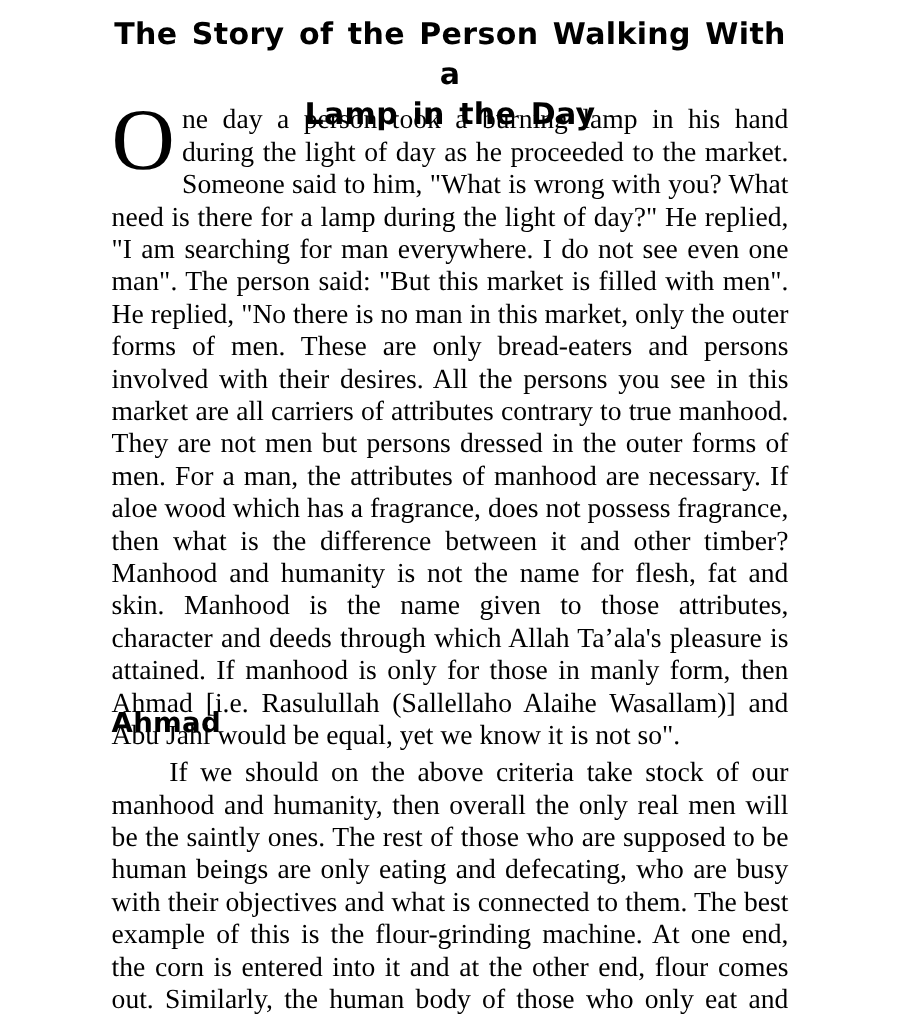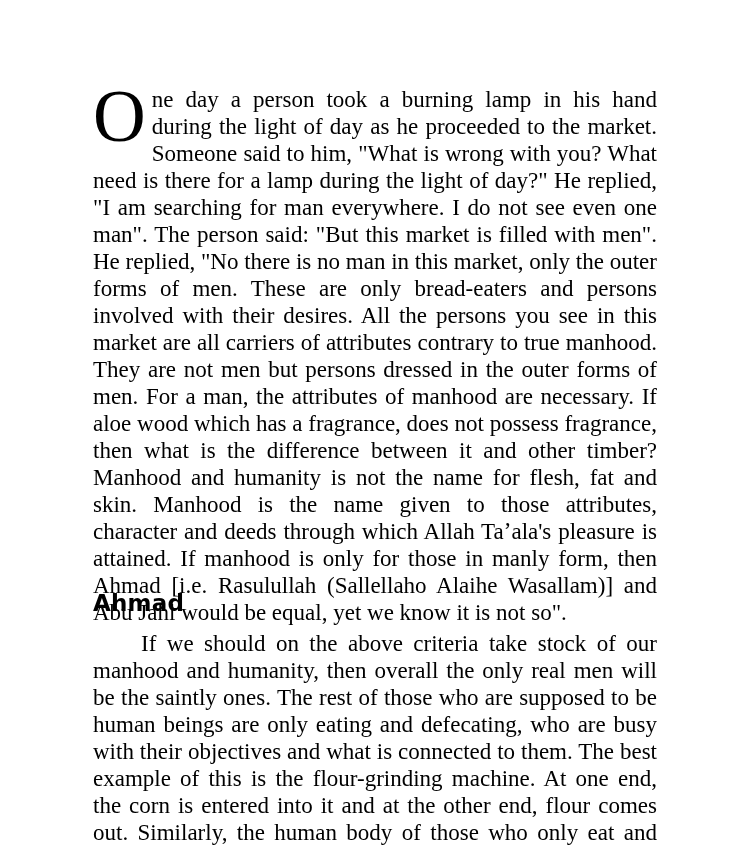--- a/index.html
+++ b/index.html
@@ -86,20 +86,25 @@
 
   p.indent {
     text-indent: 48px;
   }
 </style>
 </head>
 <body>
 
 <div class="page">
 
+  <h1 class="doc-title">
+    <span>The Story of the Person Walking With a</span>
+    <br>
+    <span>Lamp in the Day</span>
+  </h1>
 
   <div class="body-col">
     <p class="para dropcap-para">One day a person took a burning lamp in his hand during the light of day as he proceeded to the market. Someone said to him, "What is wrong with you? What need is there for a lamp during the light of day?" He replied, "I am searching for man everywhere. I do not see even one man". The person said: "But this market is filled with men". He replied, "No there is no man in this market, only the outer forms of men. These are only bread-eaters and persons involved with their desires. All the persons you see in this market are all carriers of attributes contrary to true manhood. They are not men but persons dressed in the outer forms of men. For a man, the attributes of manhood are necessary. If aloe wood which has a fragrance, does not possess fragrance, then what is the difference between it and other timber? Manhood and humanity is not the name for flesh, fat and skin. Manhood is the name given to those attributes, character and deeds through which Allah Taʼala's pleasure is attained. If manhood is only for those in manly form, then Ahmad [i.e. Rasulullah (Sallellaho Alaihe Wasallam)] and Abu Jahl would be equal, yet we know it is not so".</p>
   </div>
 
   <h2 class="lesson-heading">Ahmad</h2>
 
   <div class="lesson-col">
     <p class="para indent">If we should on the above criteria take stock of our manhood and humanity, then overall the only real men will be the saintly ones. The rest of those who are supposed to be human beings are only eating and defecating, who are busy with their objectives and what is connected to them. The best example of this is the flour-grinding machine. At one end, the corn is entered into it and at the other end, flour comes out. Similarly, the human body of those who only eat and defecate is also like a machine, where on the one side bread is entered</p>
   </div>

